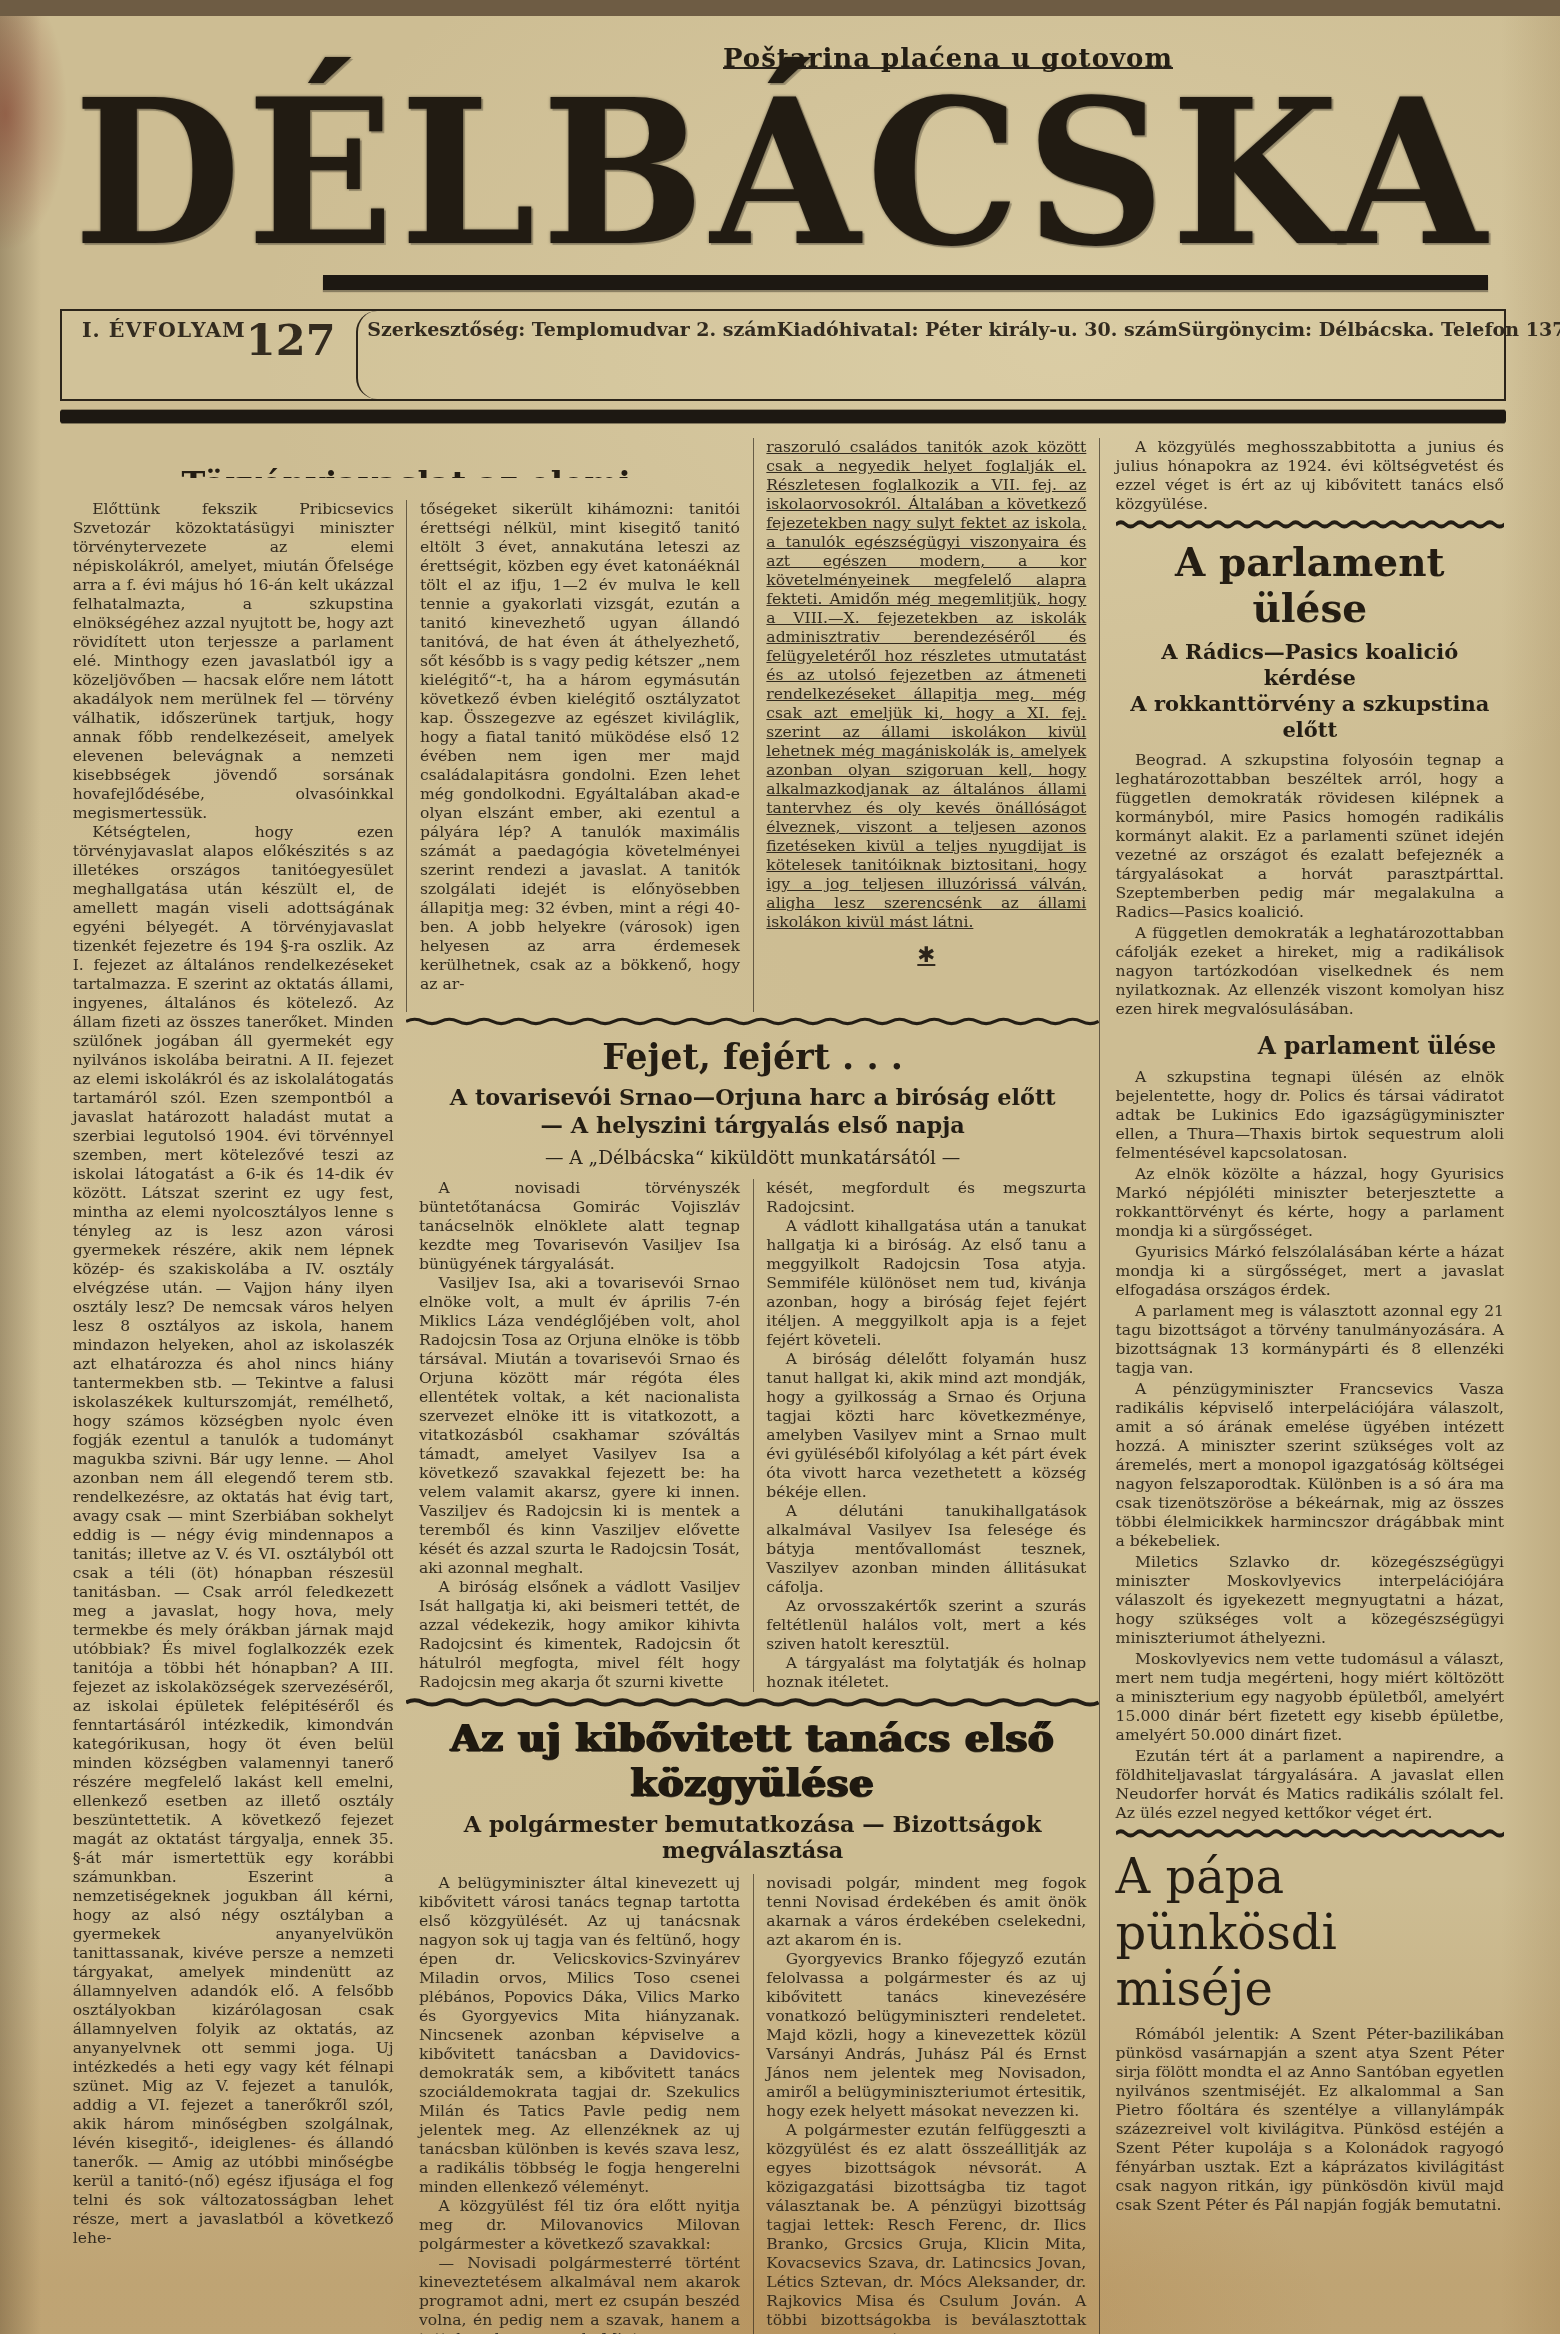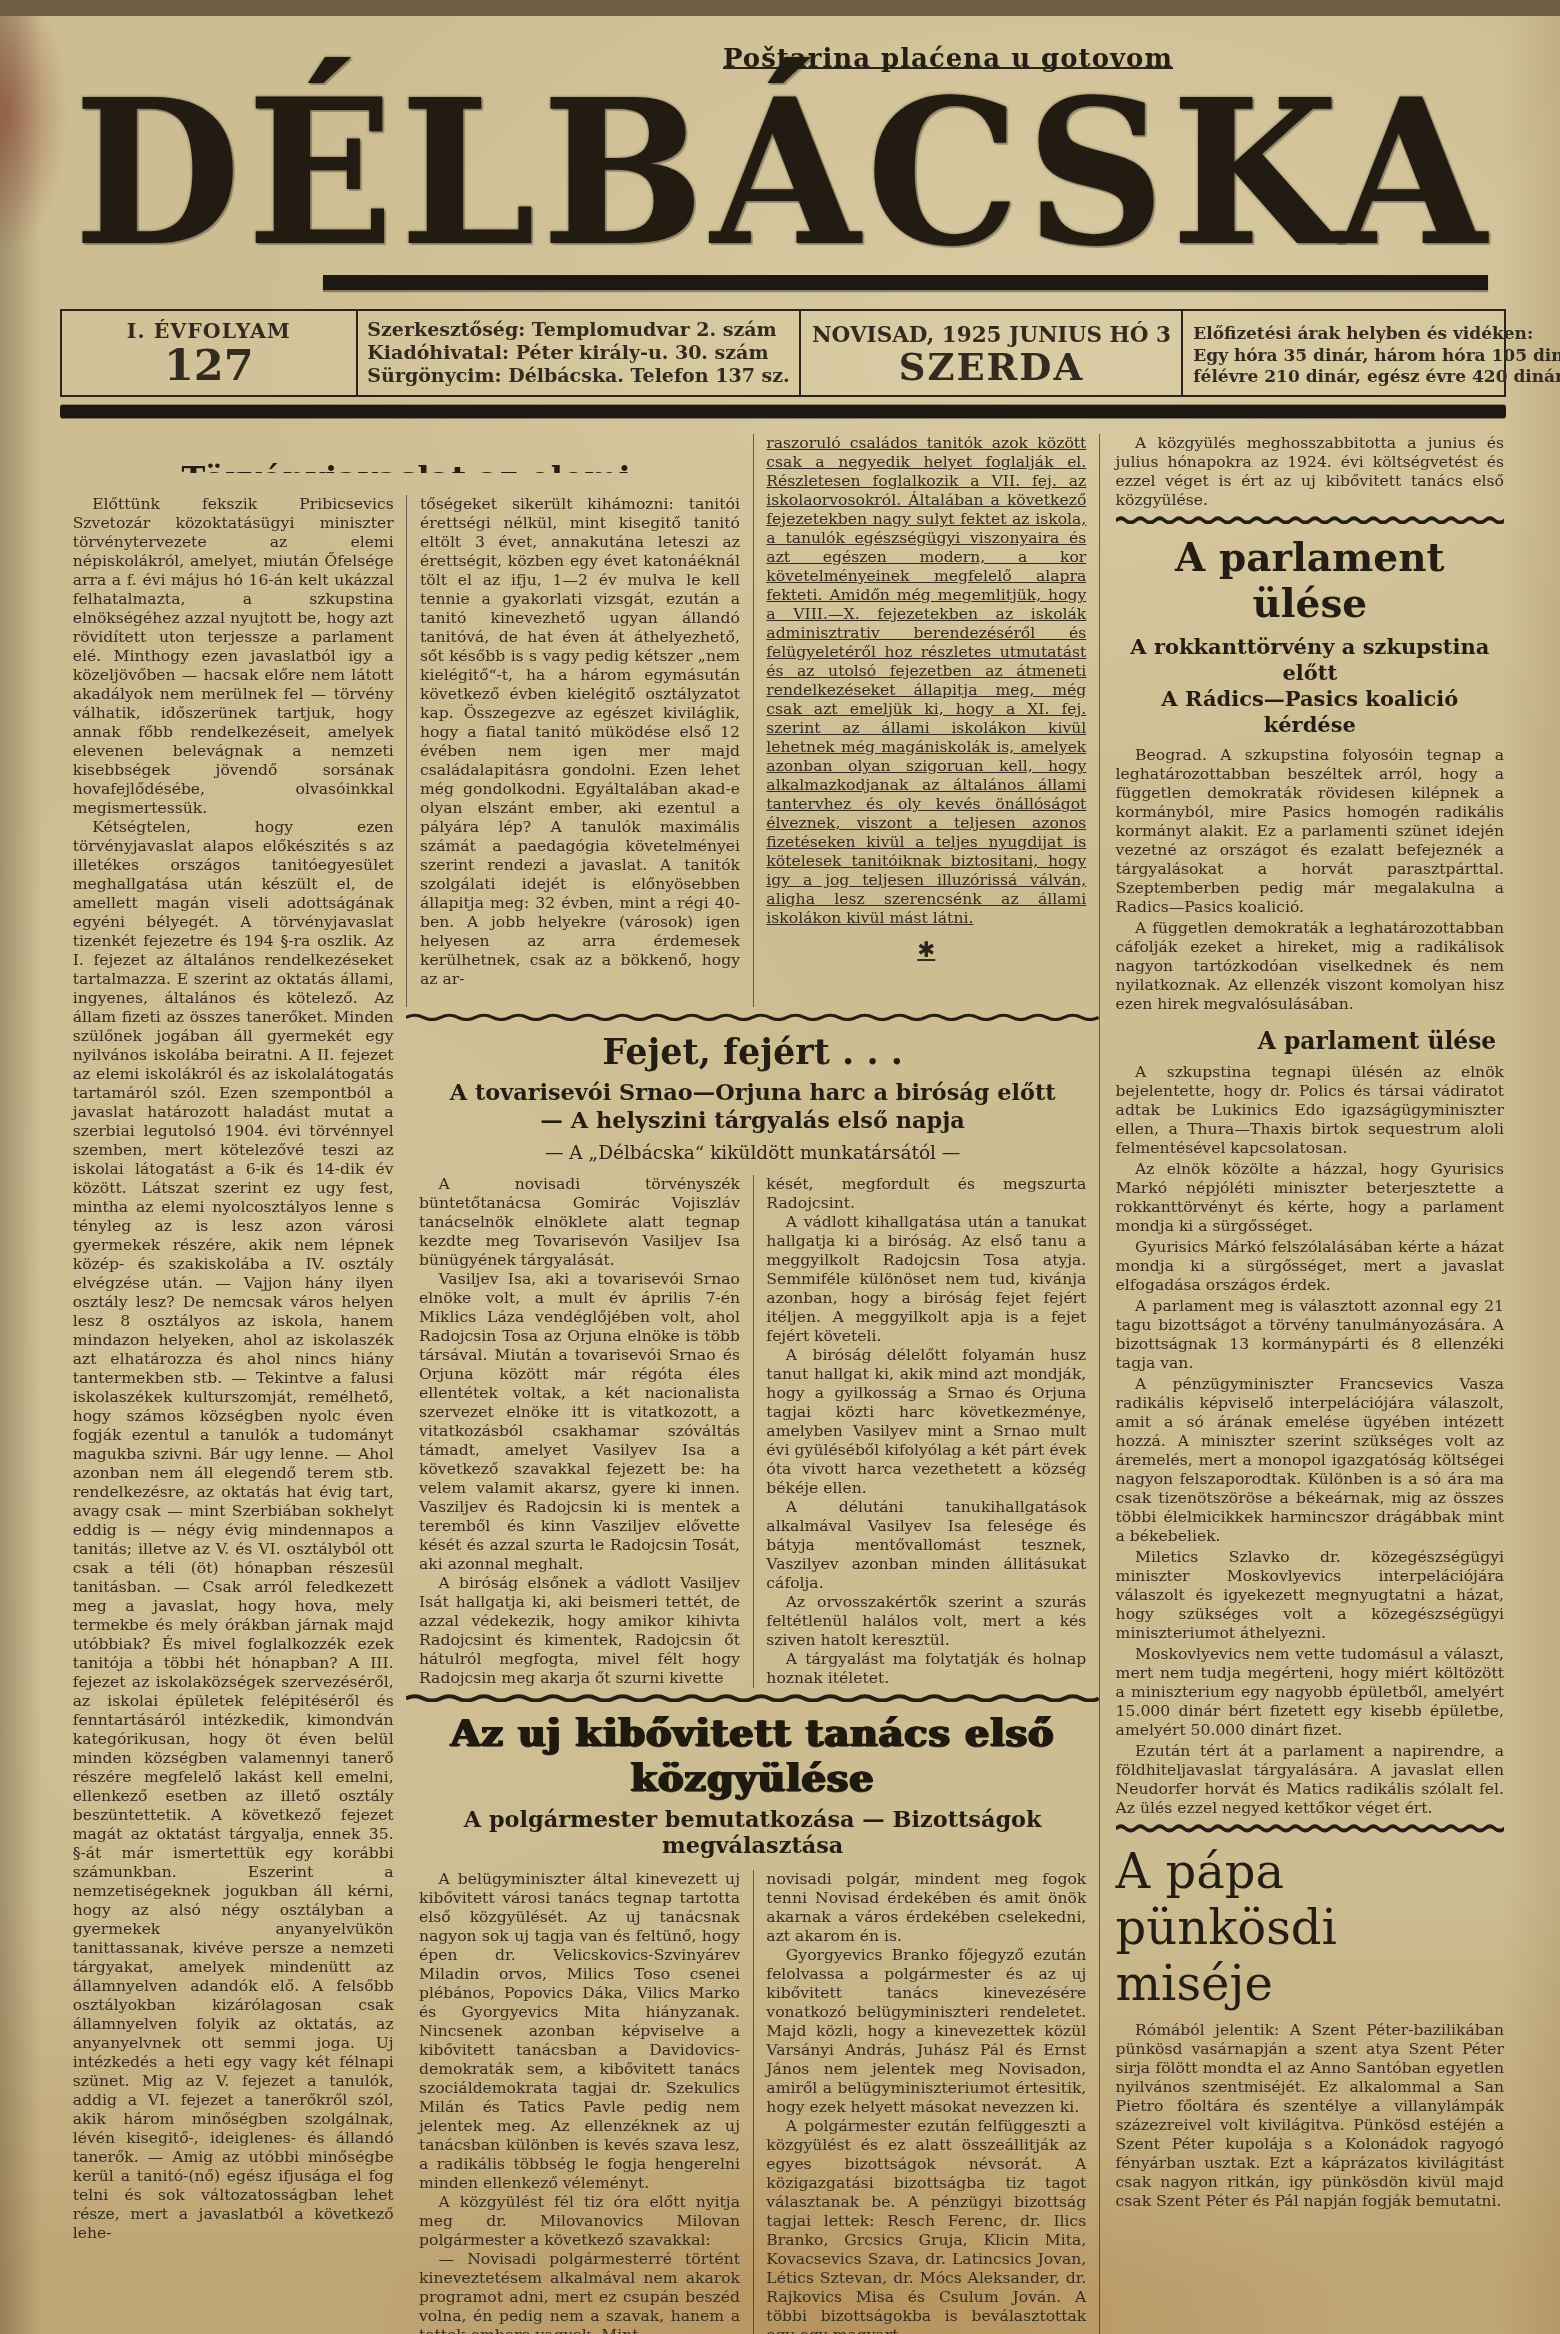--- a/index.html
+++ b/index.html
@@ -40,21 +40,21 @@
     position:absolute;left:263px;right:17.6px;bottom:-7.8px;height:14.6px;
     background:#1d1812;box-shadow:0 2px 1px rgba(29,24,18,.4);
   }
   
   .info-bar{
     margin-top:27px;
     border:2.9px solid #2b241a;
     display:flex;align-items:stretch;
     background:rgba(222,210,172,.25);
   }
-  .info-cell{padding:6.8px 9.8px;display:flex;flex-direction:column;justify-content:flex-end;text-align:center;}
+  .info-cell{padding:6.8px 9.8px;display:flex;flex-direction:row;justify-content:center;text-align:center;border-radius:21px;}
   .info-cell + .info-cell{border-left:2.9px solid #2b241a;}
   .c-vol{flex:0 0 19%;}
   .c-office{flex:0 0 26%;}
   .c-date{flex:0 0 25%;}
   .c-price{flex:0 0 19.5%;}
   .vol-label{font-size:20.5px;font-weight:bold;letter-spacing:1px;}
   .vol-number{font-size:43px;font-weight:bold;line-height:45px;}
   .office-line{font-size:19px;font-weight:bold;text-align:left;line-height:23.4px;white-space:nowrap;}
   .date-line{font-size:21.5px;font-weight:bold;}
   .day-line{font-size:37px;font-weight:bold;letter-spacing:2px;line-height:41px;}
@@ -222,22 +222,22 @@
 
     <div class="col4">
       <div></div>
       <p class="para">A közgyülés meghosszabbitotta a junius és julius hónapokra az 1924. évi költségvetést és ezzel véget is ért az uj kibővitett tanács első közgyülése.</p>
 
       <svg class="wavy thick" viewBox="0 0 600 8" preserveAspectRatio="none">
           <use href="#wavepath"></use>
         </svg>
 
       <h2 class="parl-head">A parlament ülése</h2>
+      <div class="parl-sub">A Rádics—Pasics koalició kérdése</div>
       <div class="parl-sub">A rokkanttörvény a szkupstina előtt</div>
-      <div class="parl-sub">A Rádics—Pasics koalició kérdése</div>
       <div class="spacer8"></div>
       <div>
           <p class="para">Beograd. A szkupstina folyosóin tegnap a leghatározottabban beszéltek arról, hogy a független demokraták rövidesen kilépnek a kormányból, mire Pasics homogén radikális kormányt alakit. Ez a parlamenti szünet idején vezetné az országot és ezalatt befejeznék a tárgyalásokat a horvát parasztpárttal. Szeptemberben pedig már megalakulna a Radics—Pasics koalició.</p>
           <p class="para">A független demokraták a leghatározottabban cáfolják ezeket a hireket, mig a radikálisok nagyon tartózkodóan viselkednek és nem nyilatkoznak. Az ellenzék viszont komolyan hisz ezen hirek megvalósulásában.</p>
         </div>
 
       <div class="session-sub">A parlament ülése</div>
       <div>
           <p class="para">A szkupstina tegnapi ülésén az elnök bejelentette, hogy dr. Polics és társai vádiratot adtak be Lukinics Edo igazságügyminiszter ellen, a Thura—Thaxis birtok sequestrum aloli felmentésével kapcsolatosan.</p>
           <p class="para">Az elnök közölte a házzal, hogy Gyurisics Markó népjóléti miniszter beterjesztette a rokkanttörvényt és kérte, hogy a parlament mondja ki a sürgősséget.</p>

